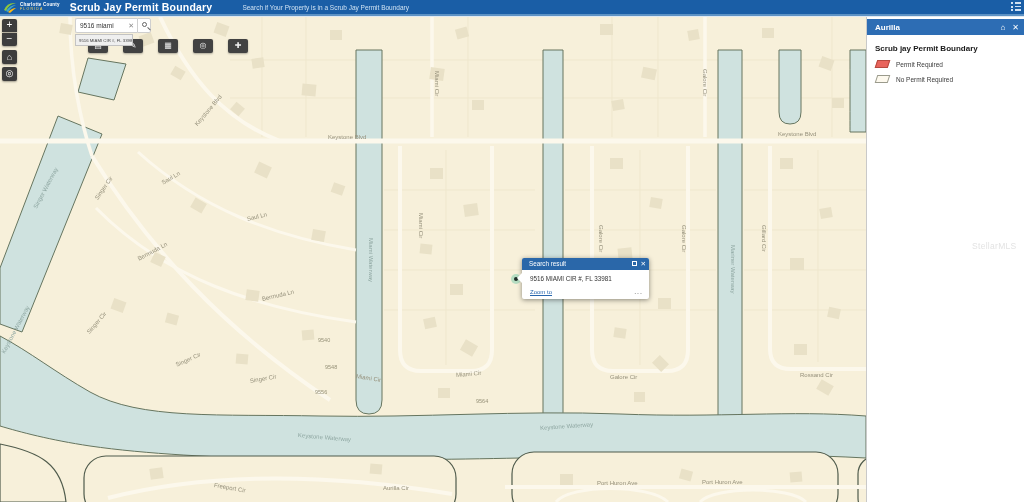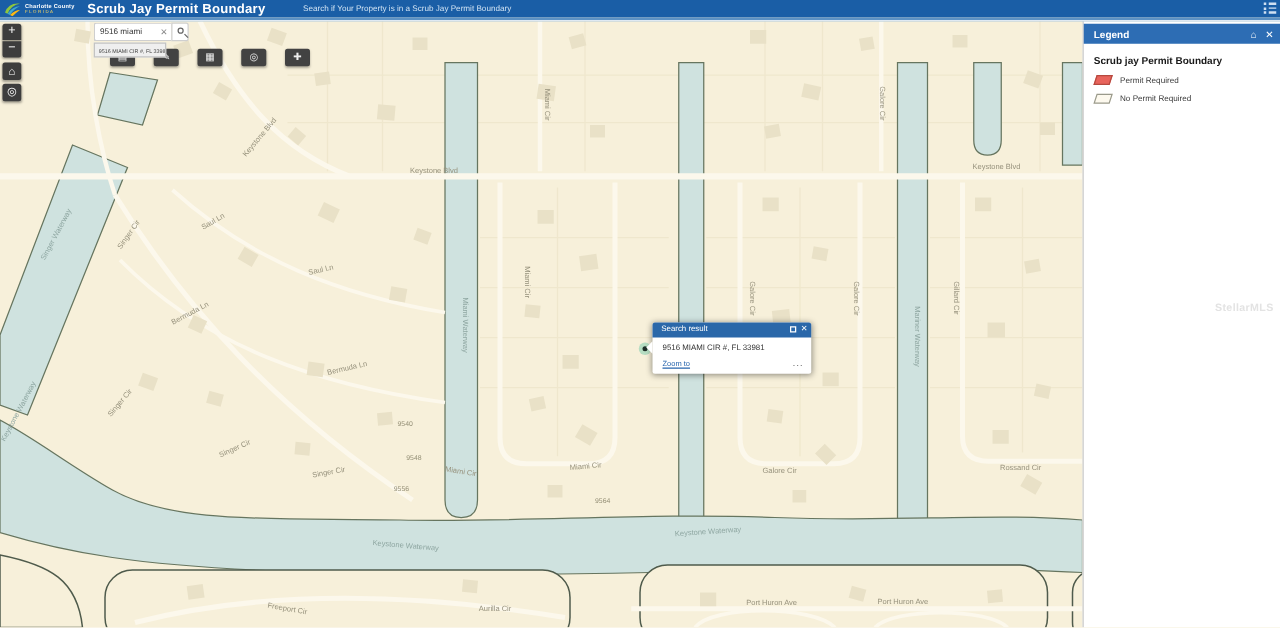--- a/index.html
+++ b/index.html
@@ -67,21 +67,21 @@
   #legend-title { font-weight:bold; font-size:8px; flex:1; }
   #legend-dock { font-size:8px; cursor:pointer; margin-right:7px; }
   #legend-close { font-size:8px; cursor:pointer; }
   #legend-heading { font-size:8px; font-weight:bold; color:#1a1a1a; margin:9px 0 7px 8px; }
   .legend-row { display:flex; align-items:center; margin:0 0 7px 9px; }
   .legend-swatch { width:13px; height:8px; transform:skewX(-18deg); margin-right:7px; }
   .legend-swatch.red { background:#e8645c; border:1px solid #b5493f; }
   .legend-swatch.white { background:#fdf9ee; border:1px solid #9a9a8c; }
   .legend-label { font-size:6.5px; color:#3a3a3a; }
 
-  #watermark { position:absolute; left:972px; top:241px; font-size:8.5px; color:#e3e3e3; font-weight:bold; z-index:55; letter-spacing:.3px; }
+  #watermark { position:absolute; left:972px; top:241px; font-size:8.5px; color:#e3e3e3; font-weight:normal; z-index:55; letter-spacing:.3px; }
 </style>
 </head>
 <body>
 
 <div id="app">
 
   <div id="map">
     <svg width="866" height="485" viewBox="0 17 866 485">
       <rect x="0" y="17" width="866" height="485" fill="#f7f0da"></rect>
 
@@ -262,21 +262,21 @@
   <div id="toolbar">
       <div class="tbtn"><span>▤</span></div>
       <div class="tbtn"><span>✎</span></div>
       <div class="tbtn"><span>▦</span></div>
       <div class="tbtn"><span>◎</span></div>
       <div class="tbtn"><span>✚</span></div>
     </div>
 
   <div id="legend-panel">
     <div id="legend-header">
-      <span id="legend-title">Legend</span>
+      <span id="legend-title">Aurilla</span>
       <span id="legend-dock">⌂</span>
       <span id="legend-close">✕</span>
     </div>
     <div id="legend-heading">Scrub jay Permit Boundary</div>
     <div id="legend-items">
         <div class="legend-row">
           <div class="legend-swatch red"></div>
           <span class="legend-label">Permit Required</span>
         </div>
         <div class="legend-row">

